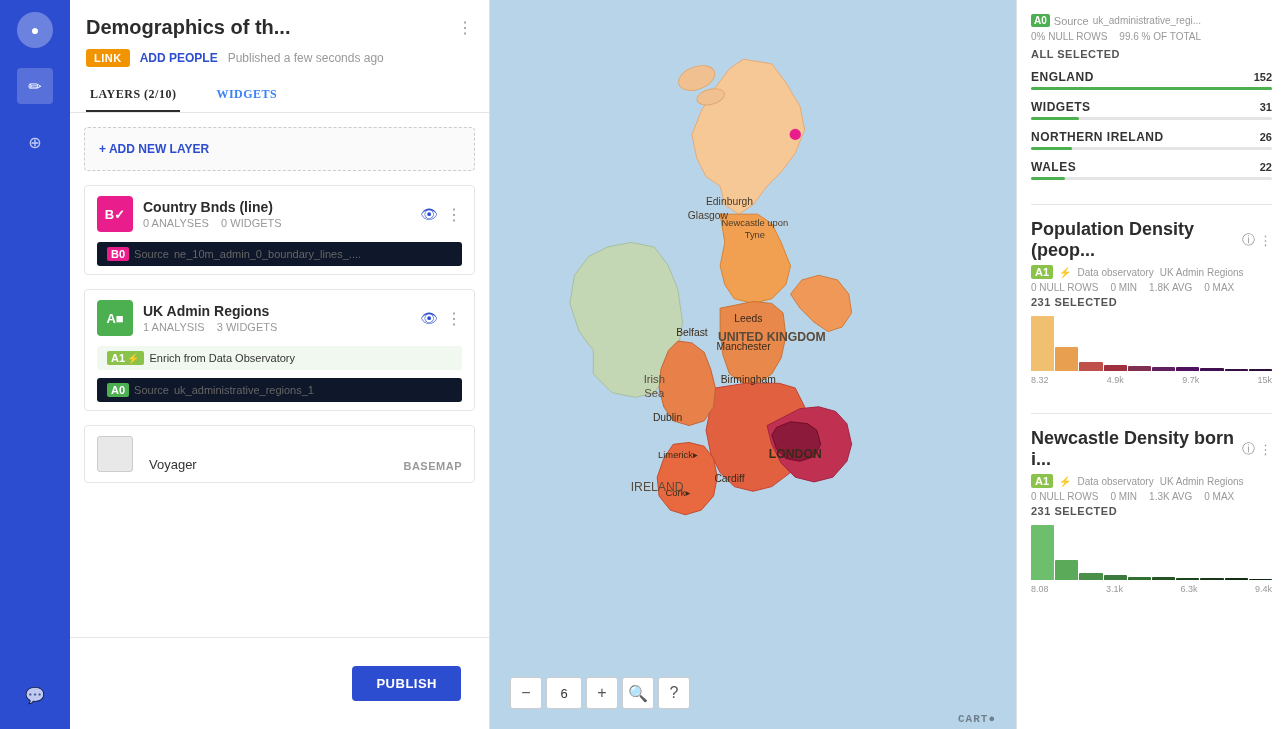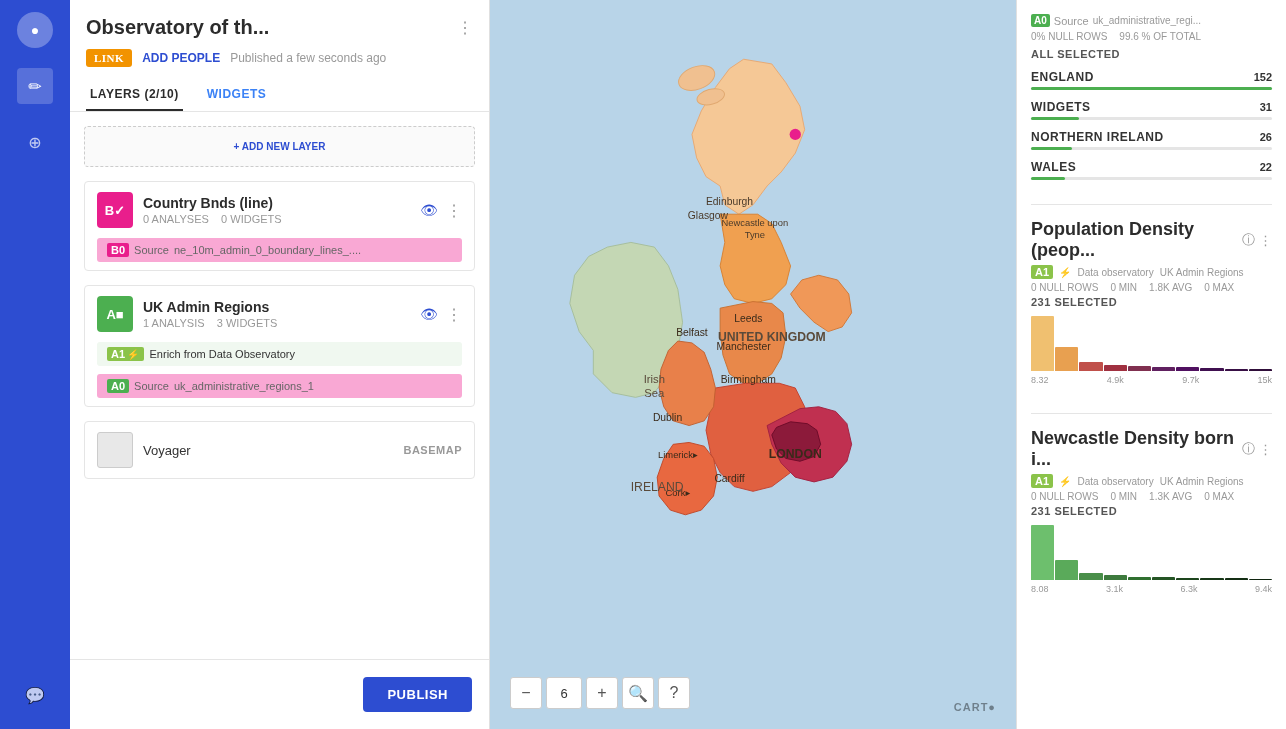--- a/index.html
+++ b/index.html
@@ -79,37 +79,37 @@
     .btn-link {
       background: #f29300;
       color: white;
       font-size: 11px;
       font-weight: 700;
       padding: 3px 8px;
       border-radius: 3px;
       cursor: pointer;
       border: none;
       letter-spacing: 0.5px;
-      font-family: Liberation Serif, serif;
     }
     .btn-add-people {
       color: #2d4dd1;
       font-size: 12px;
       font-weight: 600;
       cursor: pointer;
       background: none;
       border: none;
     }
     .published-text {
       color: #999;
       font-size: 12px;
     }
     .panel-tabs {
       display: flex;
-      gap: 4px;
+      gap: 16px;
+      font-family: Liberation Serif, serif;
     }
     .panel-tab {
       font-size: 12px;
       font-weight: 600;
       color: #3b82f6;
       padding: 8px 4px;
       margin-right: 16px;
       cursor: pointer;
       border-bottom: 2px solid transparent;
       letter-spacing: 0.5px;
@@ -124,23 +124,23 @@
       flex: 1;
       overflow-y: auto;
       padding: 14px 14px 0 14px;
     }
 
     
     .add-layer-btn {
       border: 1.5px dashed #ccc;
       border-radius: 4px;
       padding: 14px;
-      text-align: center;
+      text-align: left;
       color: #2d4dd1;
-      font-size: 10px;
+      font-size: 12px;
       font-weight: 600;
       cursor: pointer;
       margin-bottom: 14px;
       background: #fafafa;
     }
 
     
     .layer-card {
       border: 1px solid #e5e5e5;
       border-radius: 4px;
@@ -166,21 +166,21 @@
     .layer-info { flex: 1; }
     .layer-name { font-size: 14px; font-weight: 600; color: #2c2c2c; }
     .layer-meta { font-size: 11px; color: #999; margin-top: 2px; }
     .layer-controls { display: flex; align-items: center; gap: 8px; }
     .eye-icon { color: #2d4dd1; cursor: pointer; font-size: 14px; }
     .dots-icon { color: #999; cursor: pointer; font-size: 16px; }
 
     
     .source-badge {
       margin: 0 12px 8px 12px;
-      background: #f9a8d4;
+      background: #0f172a;
       border-radius: 3px;
       padding: 5px 10px;
       font-size: 11px;
       color: #666;
       display: flex;
       align-items: center;
       gap: 5px;
     }
     .source-label {
       font-weight: 700;
@@ -215,37 +215,37 @@
       display: flex; align-items: center; gap: 2px;
     }
     .lightning { font-size: 10px; }
 
     
     .basemap-row {
       border: 1px solid #e5e5e5;
       border-radius: 4px;
       padding: 10px 12px;
       display: flex;
-      align-items: center;
-      gap: 10px;
+      align-items: flex-end;
+      gap: 16px;
       background: #fff;
       margin-bottom: 14px;
     }
     .basemap-thumb {
       width: 36px; height: 36px;
       background: #e8e8e8;
       border-radius: 3px;
       border: 1px solid #ccc;
     }
     .basemap-name { font-size: 13px; color: #333; flex: 1; }
     .basemap-label { font-size: 11px; color: #999; font-weight: 600; letter-spacing: 0.5px; }
 
     
     .panel-footer {
-      padding: 17px;
+      padding: 28px;
       border-top: 1px solid #e5e5e5;
       display: flex;
       justify-content: flex-end;
     }
     .publish-btn {
       background: #2d4dd1;
       color: white;
       font-size: 13px;
       font-weight: 700;
       padding: 10px 24px;
@@ -414,26 +414,27 @@
     }
     .hist-labels {
       display: flex;
       justify-content: space-between;
       font-size: 9px;
       color: #999;
     }
 
     .carto-watermark {
       position: absolute;
-      bottom: 16px;
+      bottom: 4px;
       right: 20px;
       font-size: 11px;
       font-weight: 700;
       color: rgba(0,0,0,0.4);
       letter-spacing: 1px;
+      font-family: Liberation Mono, monospace;
     }
 
     
     .uk-map-svg {
       position: absolute;
       top: 0; left: 0;
       width: 100%; height: 100%;
     }
   </style>
 </head>
@@ -446,21 +447,21 @@
   <div class="nav-icon active">✏</div>
   <div class="nav-icon">⊕</div>
   <div class="bottom-icons">
     <div class="nav-icon">💬</div>
   </div>
 </div>
 
 <div class="panel">
   <div class="panel-header">
     <div class="panel-title-row">
-      <span class="panel-title">Observatory of th...</span>
+      <span class="panel-title">Demographics of th...</span>
       <span class="dots-icon">⋮</span>
     </div>
     <div class="panel-actions-row">
       <button class="btn-link">LINK</button>
       <button class="btn-add-people">ADD PEOPLE</button>
       <span class="published-text">Published a few seconds ago</span>
     </div>
     <div class="panel-tabs">
       <div class="panel-tab active">LAYERS (2/10)</div>
       <div class="panel-tab">WIDGETS</div>

